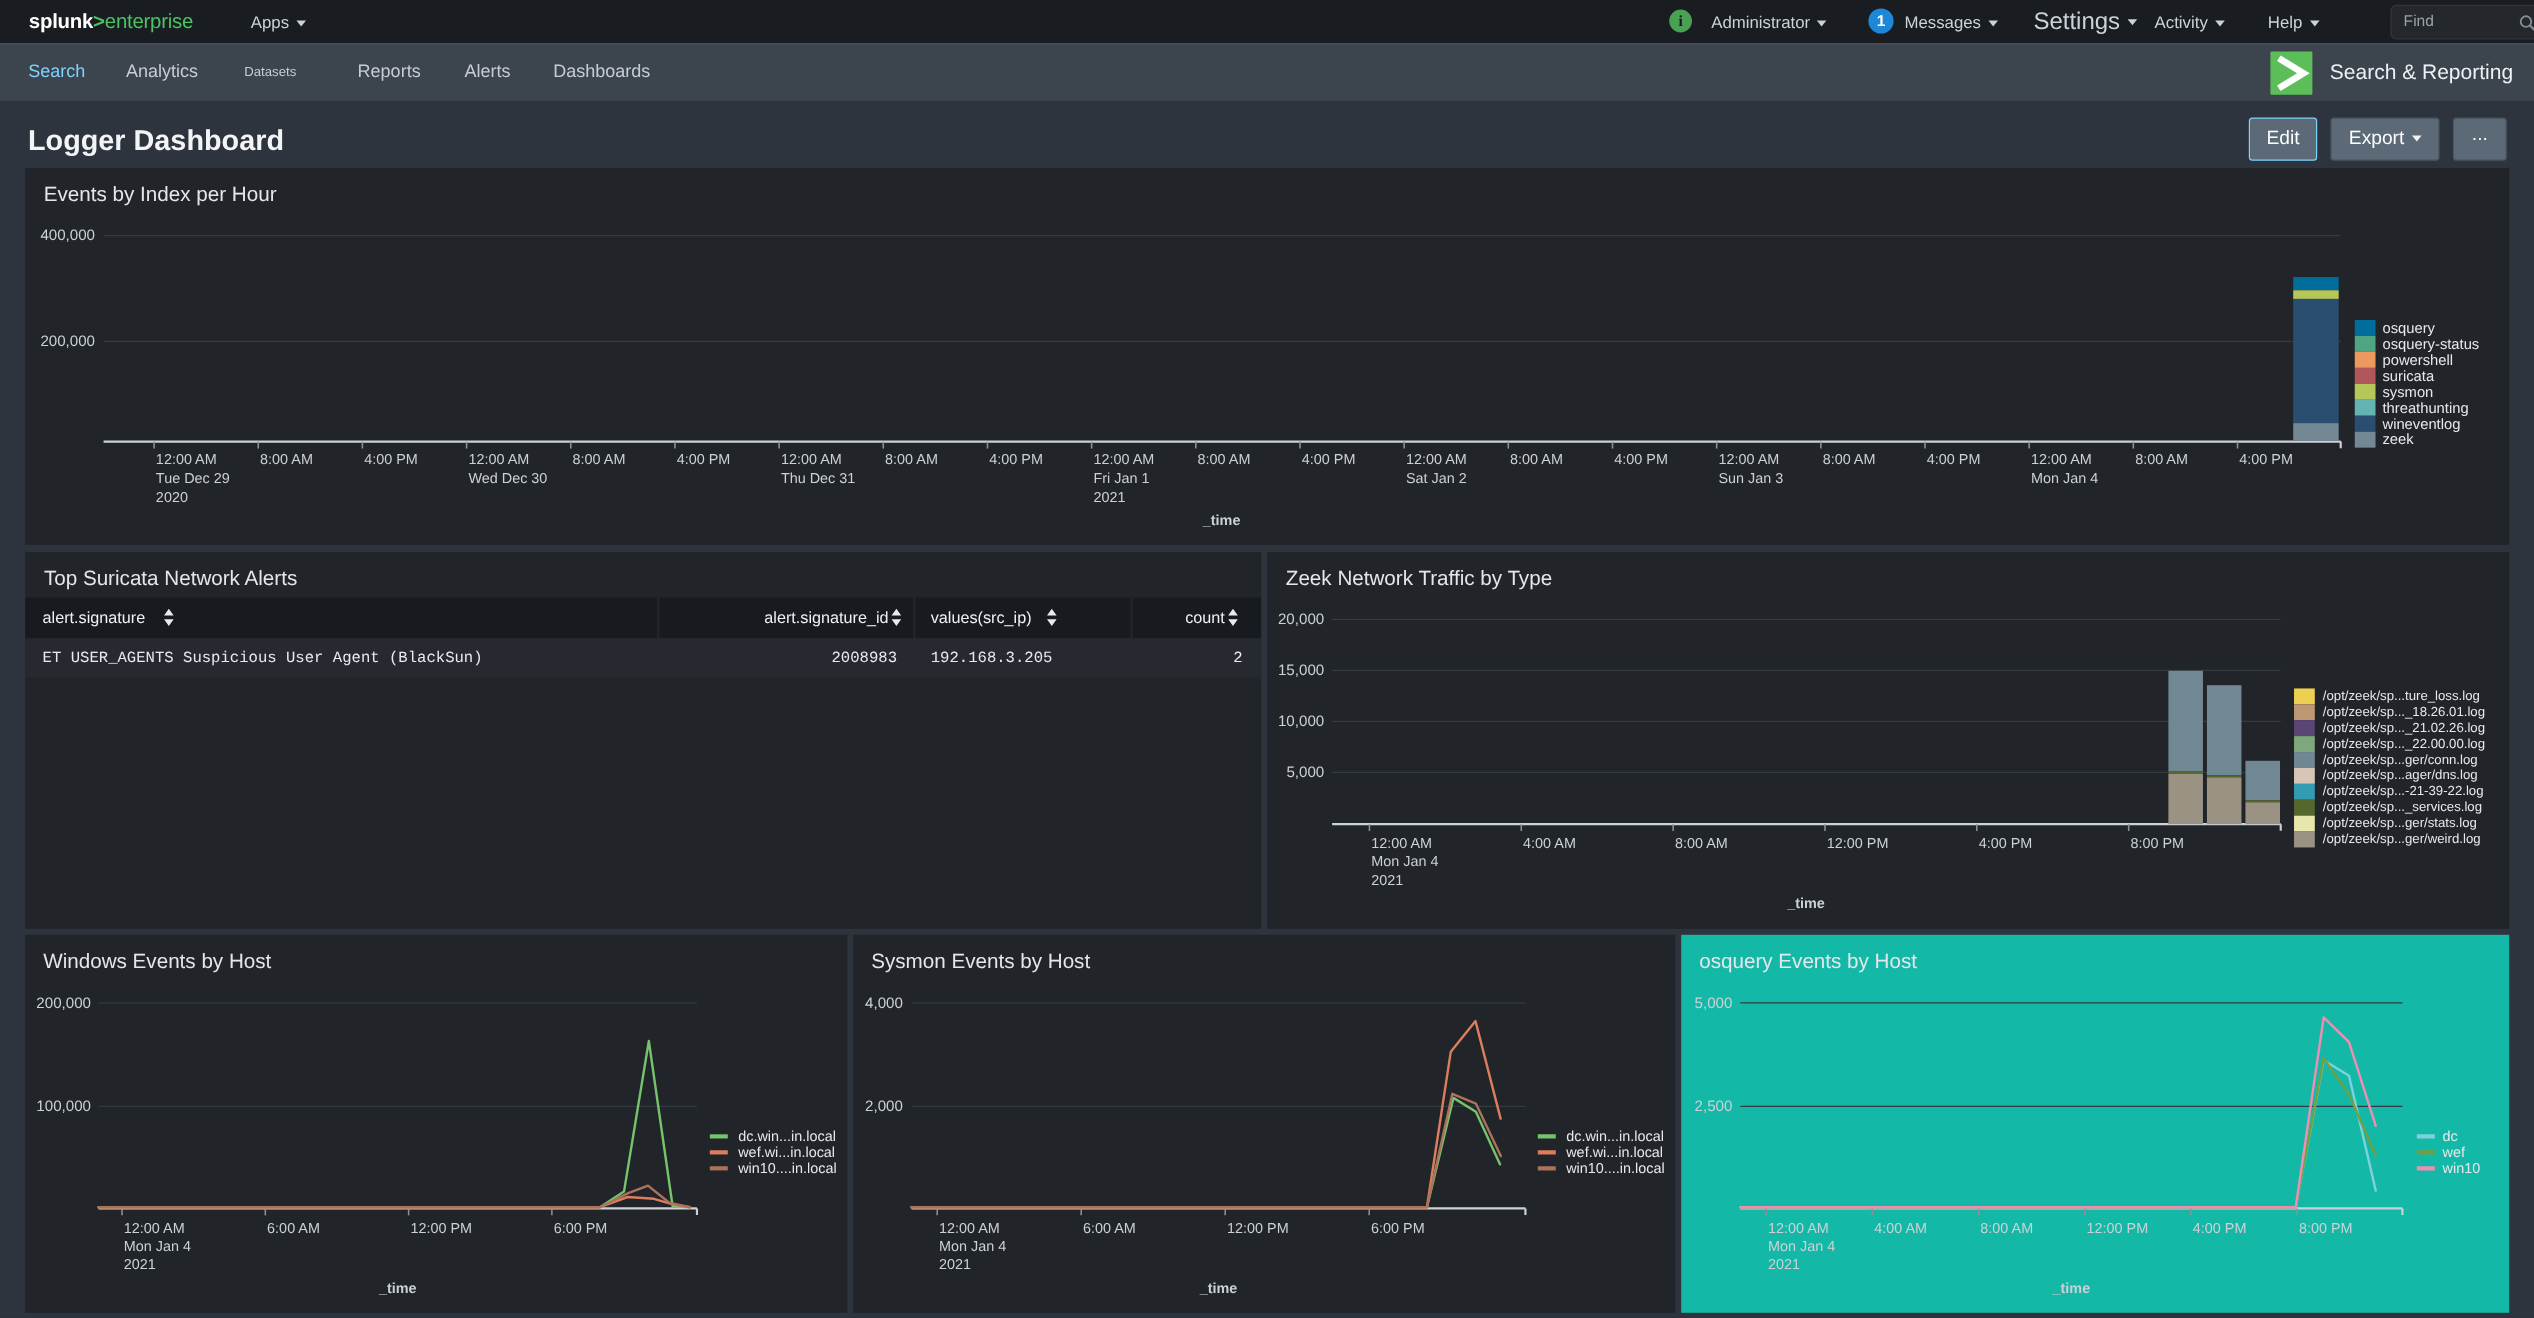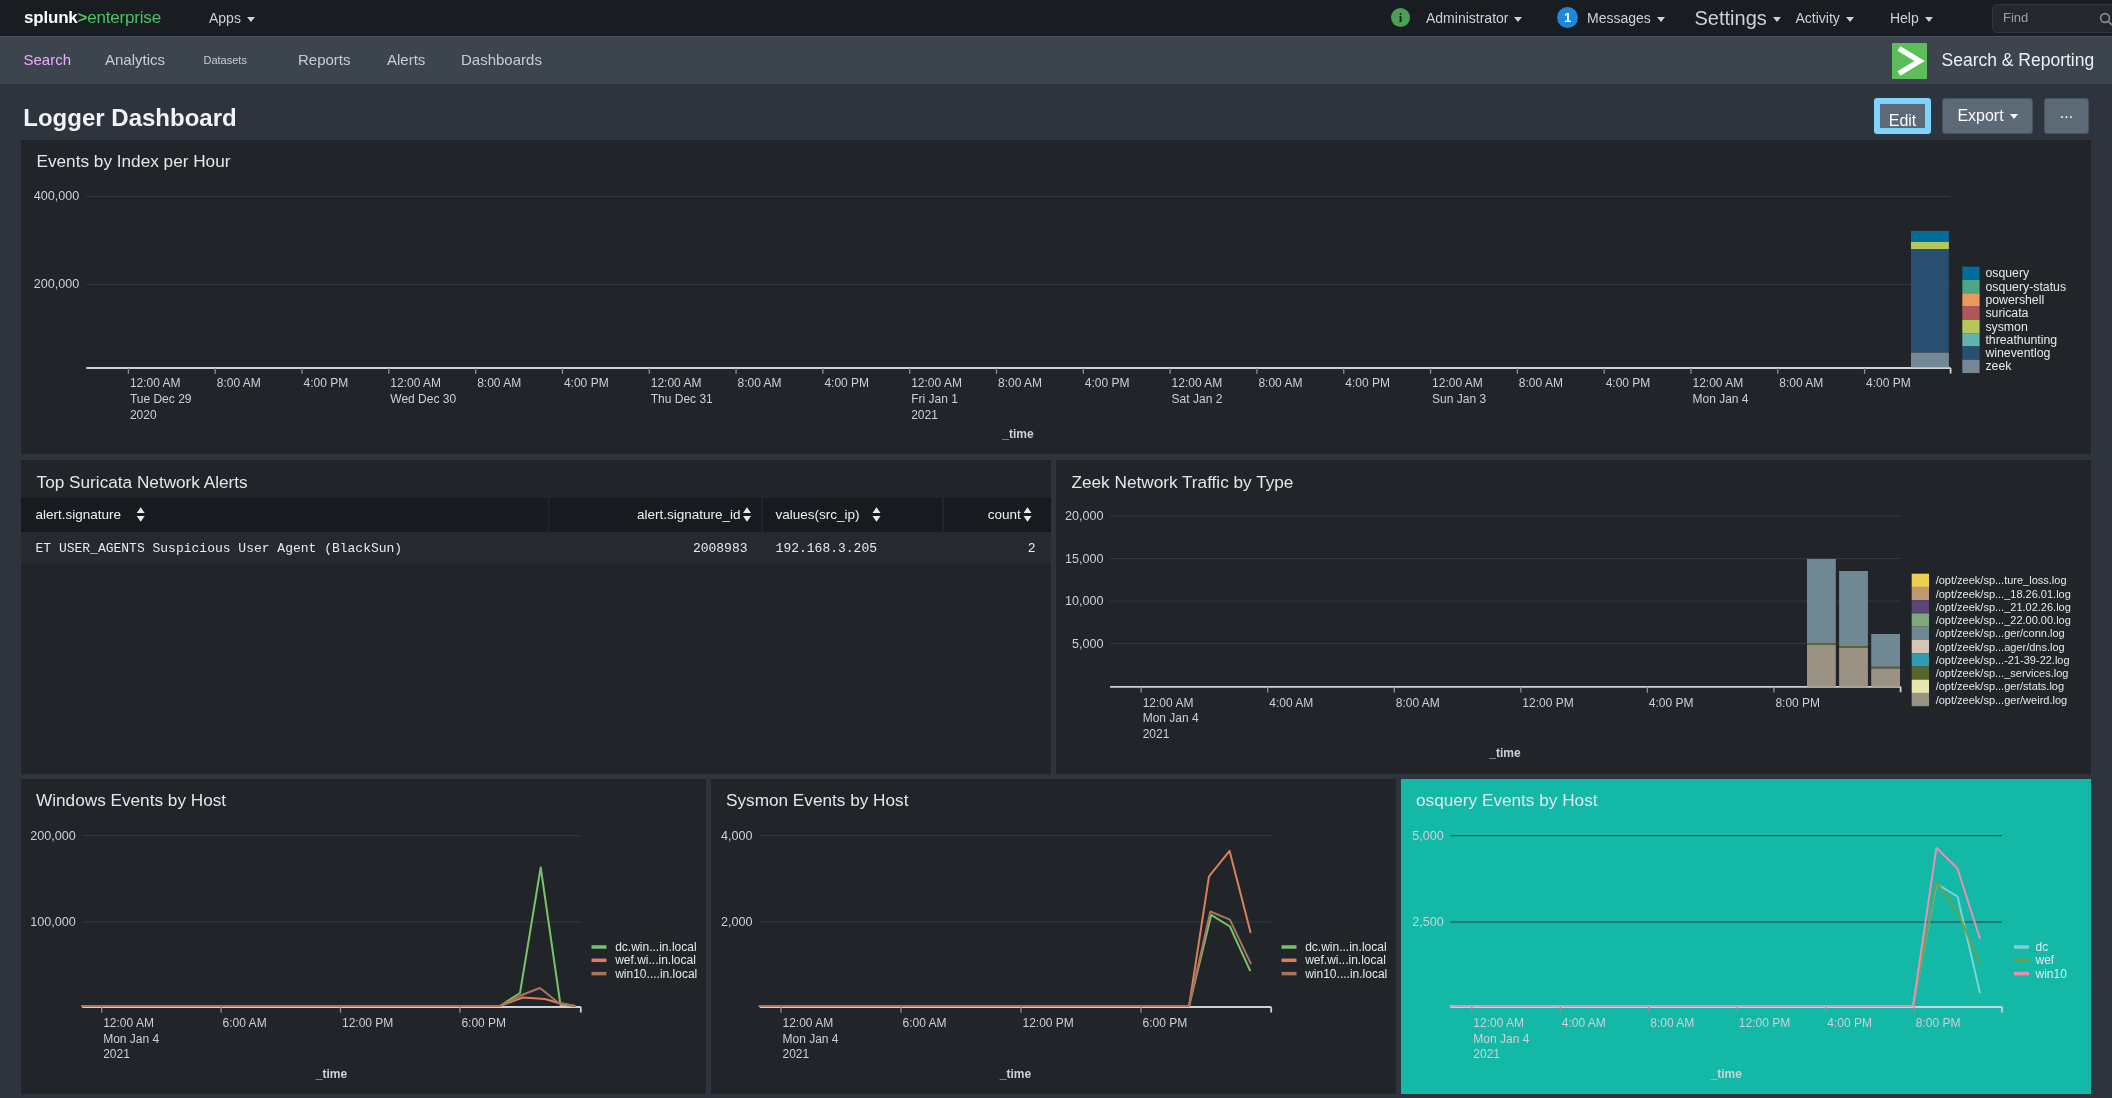--- a/index.html
+++ b/index.html
@@ -12,32 +12,32 @@
     <div style="position:absolute;left:1795.5px;top:0;height:52px;line-height:36px;font-size:14px;color:#ccd2d8;">Activity<span style="display:inline-block;width:0;height:0;border-left:4.5px solid transparent;border-right:4.5px solid transparent;border-top:5px solid #ccd2d8;vertical-align:middle;margin-left:6px;"></span></div>
     <div style="position:absolute;left:1889.9px;top:0;height:36px;line-height:36px;font-size:14px;color:#ccd2d8;">Help<span style="display:inline-block;width:0;height:0;border-left:4.5px solid transparent;border-right:4.5px solid transparent;border-top:5px solid #ccd2d8;vertical-align:middle;margin-left:6px;"></span></div>
     <div style="position:absolute;left:1959px;top:4px;width:131px;height:29px;background:#24272c;border:1px solid #33373d;border-radius:5px;box-sizing:border-box;margin-left:33px;">
       <span style="position:absolute;left:10px;top:5px;font-size:13px;color:#9aa2a9;">Find</span>
       <svg width="15" height="15" style="position:absolute;right:8px;top:7px;" viewBox="0 0 15 15">
         <circle cx="6" cy="6" r="4.4" fill="none" stroke="#848c93" stroke-width="1.6"></circle>
         <line x1="9.3" y1="9.3" x2="13.2" y2="13.2" stroke="#848c93" stroke-width="1.8"></line>
       </svg>
     </div>
     <div style="position:absolute;left:0;top:36px;width:2112px;height:48px;background:#3c444e;border-top:1px solid #4a525c;box-sizing:border-box;"></div>
-    <div style="position:absolute;left:23.5px;top:36px;height:48px;line-height:48px;font-size:15px;color:#f0abfc;">Search</div>
+    <div style="position:absolute;left:23.5px;top:36px;height:48px;line-height:48px;font-size:15px;color:#7dd3fc;">Search</div>
     <div style="position:absolute;left:105px;top:36px;height:48px;line-height:48px;font-size:15px;color:#c6cdd4;">Analytics</div>
     <div style="position:absolute;left:203.5px;top:36px;height:48px;line-height:48px;font-size:11px;color:#c6cdd4;">Datasets</div>
     <div style="position:absolute;left:298px;top:36px;height:48px;line-height:48px;font-size:15px;color:#c6cdd4;">Reports</div>
     <div style="position:absolute;left:387px;top:36px;height:48px;line-height:48px;font-size:15px;color:#c6cdd4;">Alerts</div>
     <div style="position:absolute;left:461px;top:36px;height:48px;line-height:48px;font-size:15px;color:#c6cdd4;">Dashboards</div>
     <div style="position:absolute;left:1892px;top:42.5px;width:35px;height:36.5px;background:#5cbe59;border-radius:1px;"><svg width="35" height="37" viewBox="0 0 35 37">
         <path d="M7 5.5 L27.5 18 L7 30.5" fill="none" stroke="#fff" stroke-width="5.5"></path>
       </svg></div>
     <div style="position:absolute;left:1941.5px;top:36px;height:48px;line-height:48px;font-size:17.5px;color:#eef1f3;">Search &amp; Reporting</div>
     <div style="position:absolute;left:23.3px;top:104px;font-size:24px;font-weight:bold;color:#f2f4f6;">Logger Dashboard</div>
-    <div style="position:absolute;left:1874px;top:98px;width:57px;height:36px;background:#5c6977;border:6px solid #7dd3fc;border-radius:3px;box-sizing:border-box;text-align:center;line-height:34px;font-size:16px;color:#fbfcfd;">Edit</div>
+    <div style="position:absolute;left:1874px;top:98px;width:57px;height:36px;background:#5c6977;border:1px solid #7dd3fc;border-radius:3px;box-sizing:border-box;text-align:center;line-height:34px;font-size:16px;color:#fbfcfd;">Edit</div>
     <div style="position:absolute;left:1942px;top:98px;width:91px;height:36px;background:#5c6977;border:1px solid #49545f;border-radius:3px;box-sizing:border-box;text-align:center;line-height:34px;font-size:16px;color:#fbfcfd;">Export<span style="display:inline-block;width:0;height:0;border-left:4.5px solid transparent;border-right:4.5px solid transparent;border-top:5px solid #f2f4f6;vertical-align:middle;margin-left:6px;"></span></div>
     <div style="position:absolute;left:2044px;top:98px;width:45px;height:36px;background:#5c6977;border:1px solid #49545f;border-radius:3px;box-sizing:border-box;text-align:center;line-height:34px;font-size:16px;color:#fbfcfd;"><span style="position:relative;top:-3px;">...</span></div>
     <div style="position:absolute;left:21px;top:140px;width:2070px;height:314px;background:#212428;">
       <svg width="2070" height="314" viewBox="0 0 2070 314" style="position:absolute;left:0;top:0;">
         <text x="15.5" y="21.3" font-family="&quot;Liberation Sans&quot;, sans-serif" font-size="17.2" fill="#e3e7eb" dominant-baseline="central">Events by Index per Hour</text>
         <line x1="65.3" y1="56.3" x2="1929.6" y2="56.3" stroke="#343a41" stroke-width="1"></line>
         <text x="58.2" y="56.3" font-family="&quot;Liberation Sans&quot;, sans-serif" font-size="12.6" fill="#ccd1d7" text-anchor="end" dominant-baseline="central">400,000</text>
         <line x1="65.3" y1="144.4" x2="1929.6" y2="144.4" stroke="#343a41" stroke-width="1"></line>
         <text x="58.2" y="144.4" font-family="&quot;Liberation Sans&quot;, sans-serif" font-size="12.6" fill="#ccd1d7" text-anchor="end" dominant-baseline="central">200,000</text>
         <line x1="65.3" y1="228" x2="1929.6" y2="228" stroke="#cdd2d7" stroke-width="1.8"></line>

